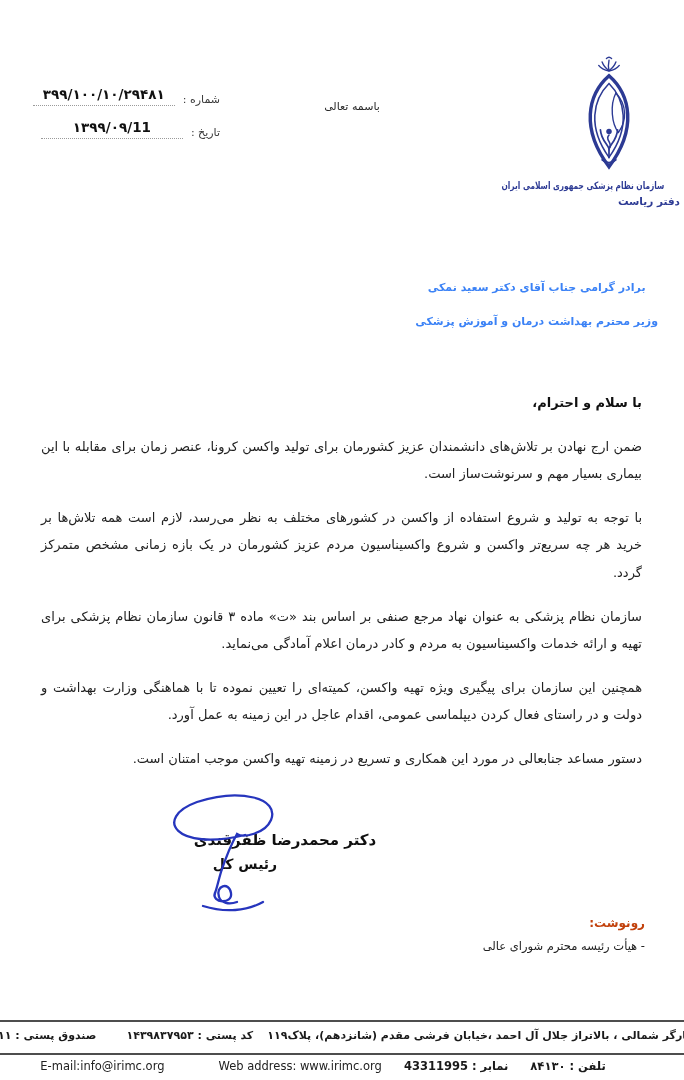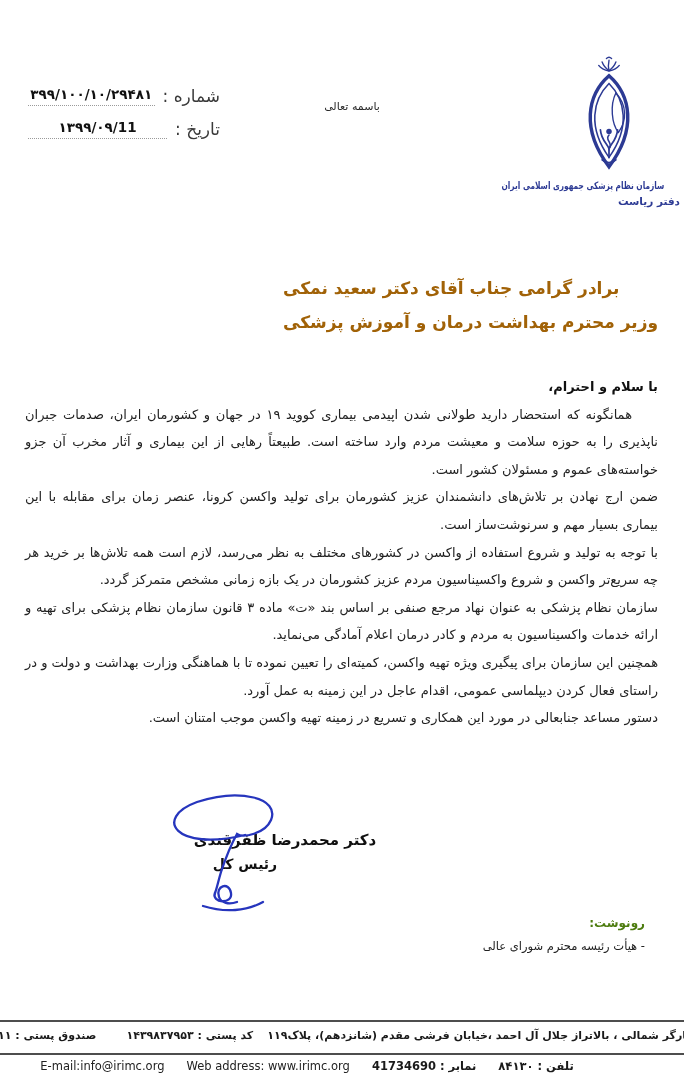--- a/index.html
+++ b/index.html
@@ -4,67 +4,67 @@
 <style>
   html,body{margin:0;padding:0;background:#e8e8e8;}
   #page{
     position:relative;width:684px;height:1080px;margin:0 auto;
     background:#ffffff;overflow:hidden;
     font-family:"DejaVu Sans",sans-serif;color:#1e1e1e;
   }
   
   .num-block{position:absolute;left:28px;top:86px;width:192px;}
   .meta-row{display:flex;direction:rtl;align-items:flex-end;margin-bottom:13px;}
-  .meta-label{font-size:17px;color:#3a3a3a;white-space:nowrap;margin-left:8px;text-align:right;}
+  .meta-label{font-size:11px;color:#3a3a3a;white-space:nowrap;margin-left:8px;text-align:right;}
   .meta-value{
     width:142px;text-align:center;font-weight:bold;font-size:13.5px;color:#111;
     border-bottom:1px dotted #9a9a9a;padding-bottom:3px;white-space:nowrap;
   }
   .besmele{position:absolute;left:316px;top:100px;width:72px;text-align:center;
     font-size:11px;color:#2a2a2a;direction:rtl;white-space:nowrap;}
   .logo-block{position:absolute;right:4px;top:56px;width:142px;}
   .logo-block svg{display:block;margin:0 auto;}
   .org-name{
     color:#2c3a94;font-weight:bold;font-size:9.5px;white-space:nowrap;
     transform:scale(0.78,1.06);transform-origin:center;margin-top:2px;direction:rtl;
   }
   .office{color:#2c3a94;font-weight:bold;font-size:10.5px;margin-top:4px;direction:rtl;}
   
-  .recipient{position:absolute;right:26px;top:271px;direction:rtl;text-align:left;
-    font-weight:bold;font-size:17px;line-height:34px;color:#a16207;}
+  .recipient{position:absolute;right:26px;top:271px;direction:rtl;text-align:center;
+    font-weight:bold;font-size:11px;line-height:34px;color:#3b82f6;}
   
   .body-block{position:absolute;left:25px;right:26px;top:373px;direction:rtl;
     text-align:justify;font-size:13px;line-height:27.6px;color:#222;}
   .salutation{font-weight:bold;color:#101010;}
-  .body-block p{margin:0;}
+  .body-block p{margin:16px;}
   .body-block p.indent{text-indent:26px;}
   
   .sig{position:absolute;left:145px;top:790px;width:280px;height:128px;}
   .sig svg{position:absolute;left:0;top:0;z-index:3;}
   .sig-name{position:absolute;top:41px;left:0;right:0;text-align:center;z-index:2;
     font-weight:bold;font-size:15px;color:#101010;direction:rtl;white-space:nowrap;}
   .sig-title{position:absolute;top:66px;left:36px;width:128px;text-align:center;z-index:2;
     font-weight:bold;font-size:14px;color:#101010;direction:rtl;}
   
   .cc{position:absolute;right:39px;top:912px;direction:rtl;text-align:right;
     font-size:11.5px;line-height:22.5px;color:#222;}
-  .cc-label{font-weight:bold;font-size:12px;color:#4d7c0f;}
+  .cc-label{font-weight:bold;font-size:12px;color:#c2410c;}
   
   .f-line{position:absolute;left:0;right:0;height:2px;background:#4d4d4d;}
   .f-line1{top:1020px;}
   .f-line2{top:1053px;}
   .f-address{position:absolute;top:1029px;left:4px;right:4px;display:flex;direction:rtl;
     justify-content:center;align-items:center;gap:14px;
     font-size:11px;font-weight:bold;color:#1a1a1a;white-space:nowrap;}
   .f-address .pobox{margin-right:16px;}
   .f-contact{position:absolute;top:1059px;left:0;right:70px;display:flex;direction:rtl;
     justify-content:center;align-items:center;gap:22px;font-size:11.5px;color:#1a1a1a;
     white-space:nowrap;}
   .f-contact .fa{font-weight:bold;direction:rtl;}
-  .f-contact .en{direction:ltr;font-weight:normal;color:#222;}
+  .f-contact .en{direction:ltr;font-weight:normal;color:#222;margin-left:32px;}
   .ltr{direction:ltr;unicode-bidi:isolate;}
 </style>
 </head>
 <body>
 
 <div id="page">
 
   <div class="num-block">
     <div class="meta-row">
       <span class="meta-label">شماره :</span>
@@ -97,21 +97,20 @@
     <div class="office">دفتر ریاست</div>
   </div>
 
   <div class="recipient">
     <div>برادر گرامی جناب آقای دکتر سعید نمکی</div>
     <div>وزیر محترم بهداشت درمان و آموزش پزشکی</div>
   </div>
 
   <div class="body-block">
     <p class="salutation">با سلام و احترام،</p>
-    <p class="indent">همانگونه که استحضار دارید طولانی شدن اپیدمی بیماری کووید ۱۹ در جهان و کشورمان ایران، صدمات جبران ناپذیری را به حوزه سلامت و معیشت مردم وارد ساخته است. طبیعتاً رهایی از این بیماری و آثار مخرب آن جزو خواسته‌های عموم و مسئولان کشور است.</p>
     <p>ضمن ارج نهادن بر تلاش‌های دانشمندان عزیز کشورمان برای تولید واکسن کرونا، عنصر زمان برای مقابله با این بیماری بسیار مهم و سرنوشت‌ساز است.</p>
     <p>با توجه به تولید و شروع استفاده از واکسن در کشورهای مختلف به نظر می‌رسد، لازم است همه تلاش‌ها بر خرید هر چه سریع‌تر واکسن و شروع واکسیناسیون مردم عزیز کشورمان در یک بازه زمانی مشخص متمرکز گردد.</p>
     <p>سازمان نظام پزشکی به عنوان نهاد مرجع صنفی بر اساس بند «ت» ماده ۳ قانون سازمان نظام پزشکی برای تهیه و ارائه خدمات واکسیناسیون به مردم و کادر درمان اعلام آمادگی می‌نماید.</p>
     <p>همچنین این سازمان برای پیگیری ویژه تهیه واکسن، کمیته‌ای را تعیین نموده تا با هماهنگی وزارت بهداشت و دولت و در راستای فعال کردن دیپلماسی عمومی، اقدام عاجل در این زمینه به عمل آورد.</p>
     <p>دستور مساعد جنابعالی در مورد این همکاری و تسریع در زمینه تهیه واکسن موجب امتنان است.</p>
   </div>
 
   <div class="sig">
     <svg width="280" height="128" viewBox="0 0 280 128" fill="none" stroke="#2635bd" stroke-width="2.3" stroke-linecap="round">
       <path d="M100 45 C30 62 8 28 52 12 C95 -2 135 8 126 30 C120 44 98 48 92 44 C84 58 80 70 76 82 C73 92 72 98 70 103"></path>
@@ -140,19 +139,19 @@
     </span>
   </div>
   <div class="f-line f-line2"></div>
   <div class="f-contact">
     <span class="fa">
       <span>تلفن :</span>
       <span>۸۴۱۳۰</span>
     </span>
     <span class="fa">
       <span>نمابر :</span>
-      <span>41734690</span>
+      <span>43311995</span>
     </span>
     <span class="en">Web address: www.irimc.org</span>
     <span class="en">E-mail:info@irimc.org</span>
   </div>
 
 </div>
 
 </body></html>

